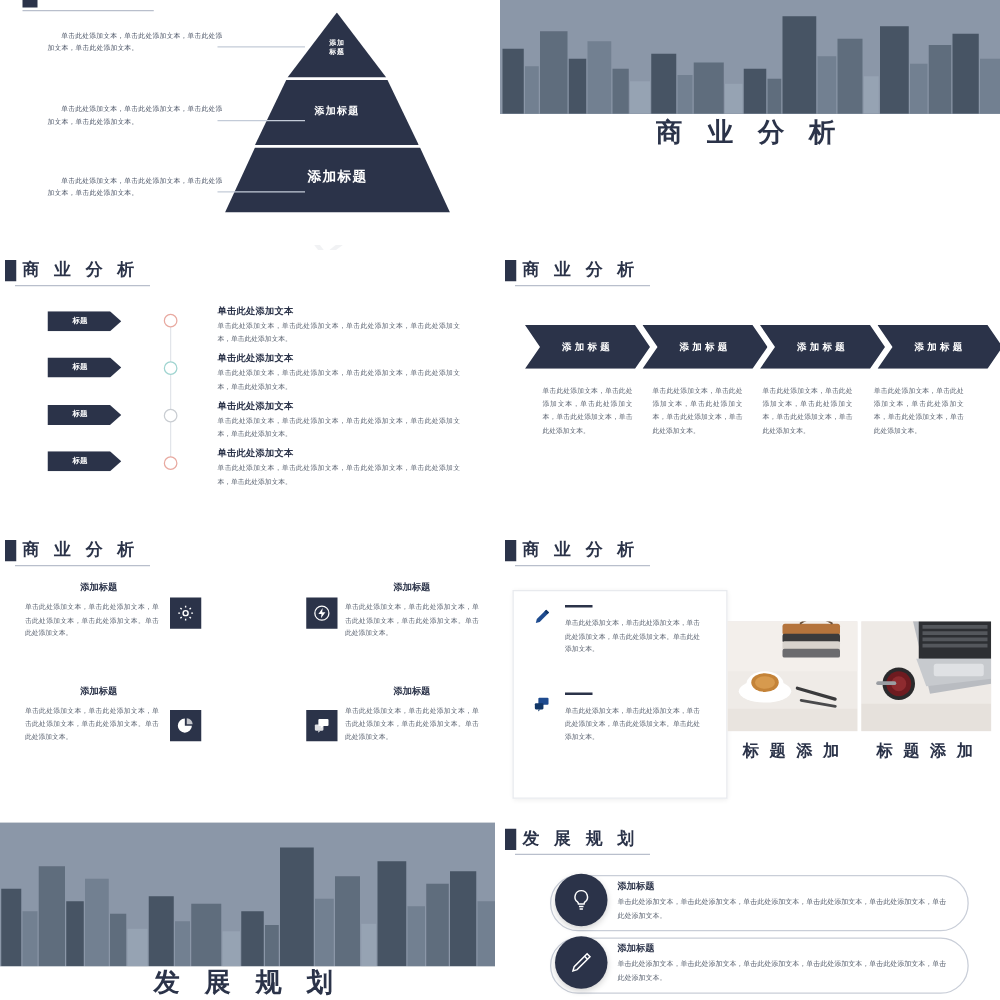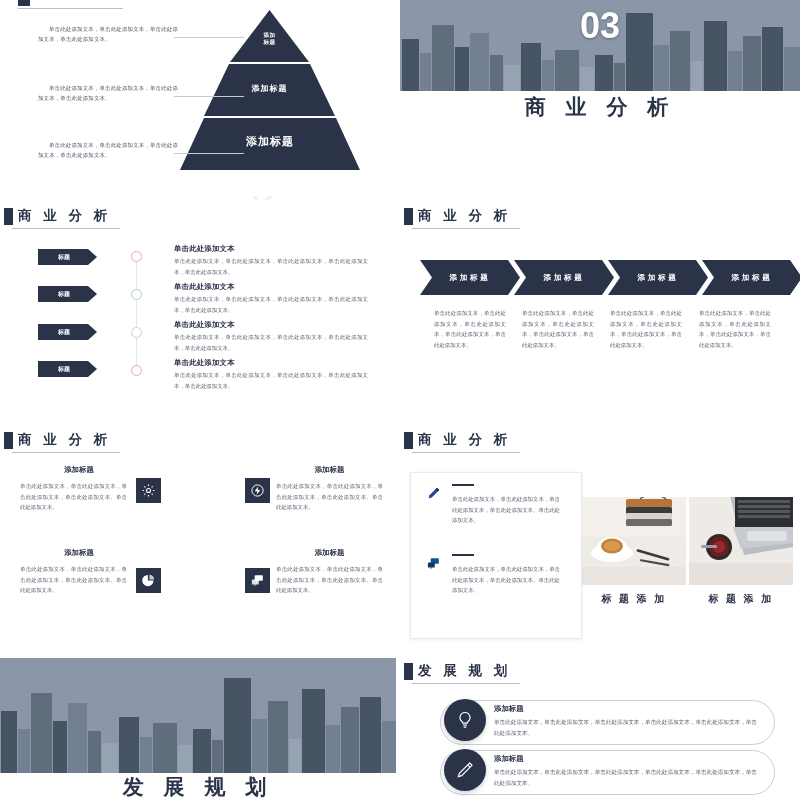--- a/index.html
+++ b/index.html
@@ -70,21 +70,21 @@
   .g-h{position:absolute;font-size:7.4px;font-weight:bold;color:#2b3349;text-align:center;}
   .g-p{position:absolute;font-size:5.4px;line-height:10.5px;color:#59616f;text-align:justify;}
 
   
   .card{position:absolute;background:#fff;border:1px solid #e8eaee;
         box-shadow:0 1px 4px rgba(0,0,0,.07);}
   .card-ic{position:absolute;}
   .card-dash{position:absolute;height:1.6px;width:22px;background:#2b3349;}
   .card-p{position:absolute;font-size:5.4px;line-height:10.5px;color:#59616f;text-align:justify;}
   .photo{position:absolute;overflow:hidden;background:#efecea;}
-  .photo-cap{position:absolute;width:100%;text-align:center;font-size:10px;
+  .photo-cap{position:absolute;width:100%;text-align:center;font-size:13px;
              font-weight:bold;color:#2b3349;letter-spacing:2.4px;}
 
   
   .pill{position:absolute;border:1px solid #c9ced8;border-radius:999px;background:#fff;}
   .pill-ic{position:absolute;border-radius:50%;background:#2b3349;
            display:flex;align-items:center;justify-content:center;
            box-shadow:0 2px 5px rgba(0,0,0,.18);}
   .pill-h{position:absolute;font-size:7.4px;font-weight:bold;color:#2b3349;}
   .pill-p{position:absolute;font-size:5.6px;line-height:11px;color:#59616f;}
 
@@ -162,21 +162,20 @@
       <div class="bld" style="left:214px;width:11px;height:28px;"></div>
       <div class="bld d" style="left:226px;width:27px;height:78px;"></div>
       <div class="bld l" style="left:254px;width:15px;height:46px;"></div>
       <div class="bld" style="left:270px;width:20px;height:60px;"></div>
       <div class="bld xl" style="left:291px;width:12px;height:30px;"></div>
       <div class="bld d" style="left:304px;width:23px;height:70px;"></div>
       <div class="bld l" style="left:328px;width:14px;height:40px;"></div>
       <div class="bld" style="left:343px;width:18px;height:55px;"></div>
       <div class="bld d" style="left:362px;width:21px;height:64px;"></div>
       <div class="bld l" style="left:384px;width:16px;height:44px;"></div>
-      <div class="city-num" style="left:0;top:6px;width:400px;text-align:center;font-size:36px;line-height:40px;">03</div>
     </div>
 
     <div class="city-title" style="left:0;top:94px;font-size:21px;line-height:26px;">商 业 分 析</div>
   </div>
 
   <div class="slide" style="left:0;top:200px;width:396px;height:210px;">
 
     <div class="sec-head" style="left:4px;top:8px;">
       <span class="sec-sq"></span>
       <span class="sec-txt">商 业 分 析</span>

